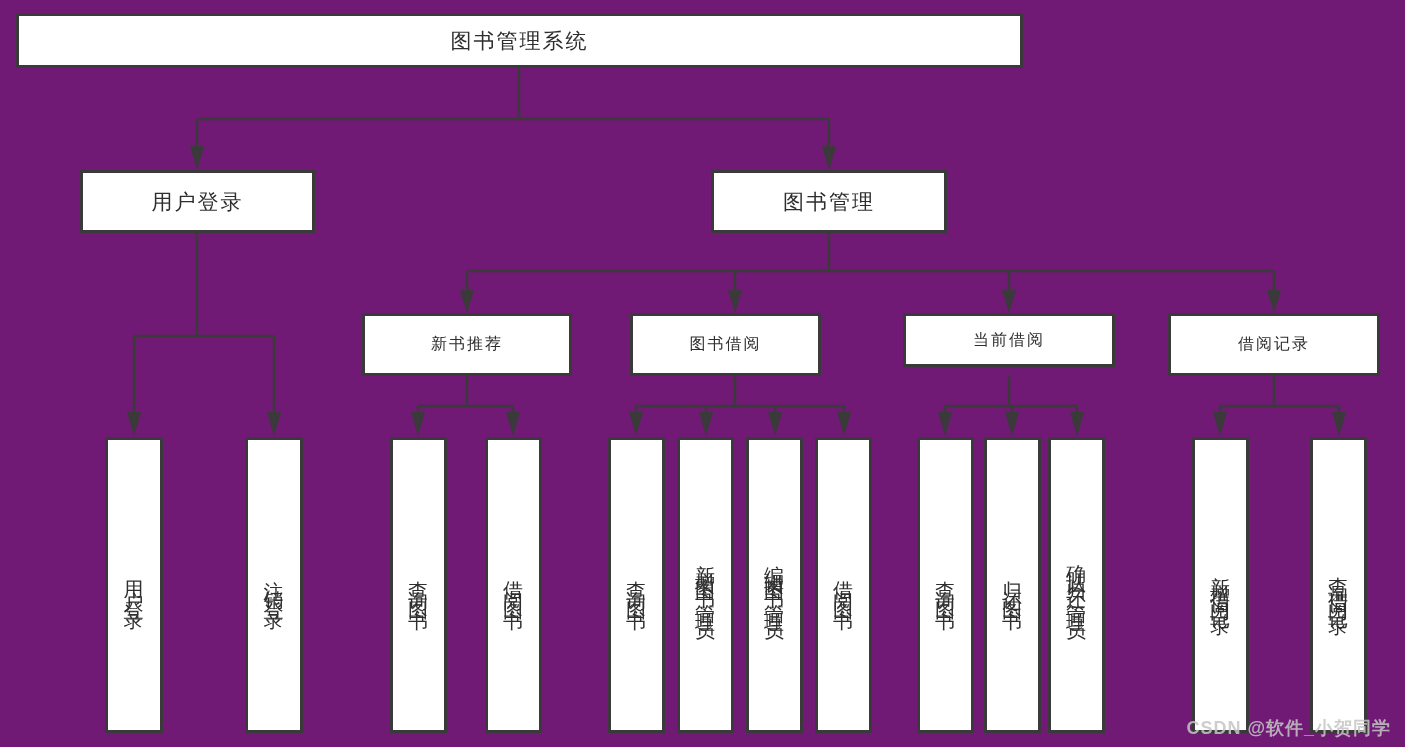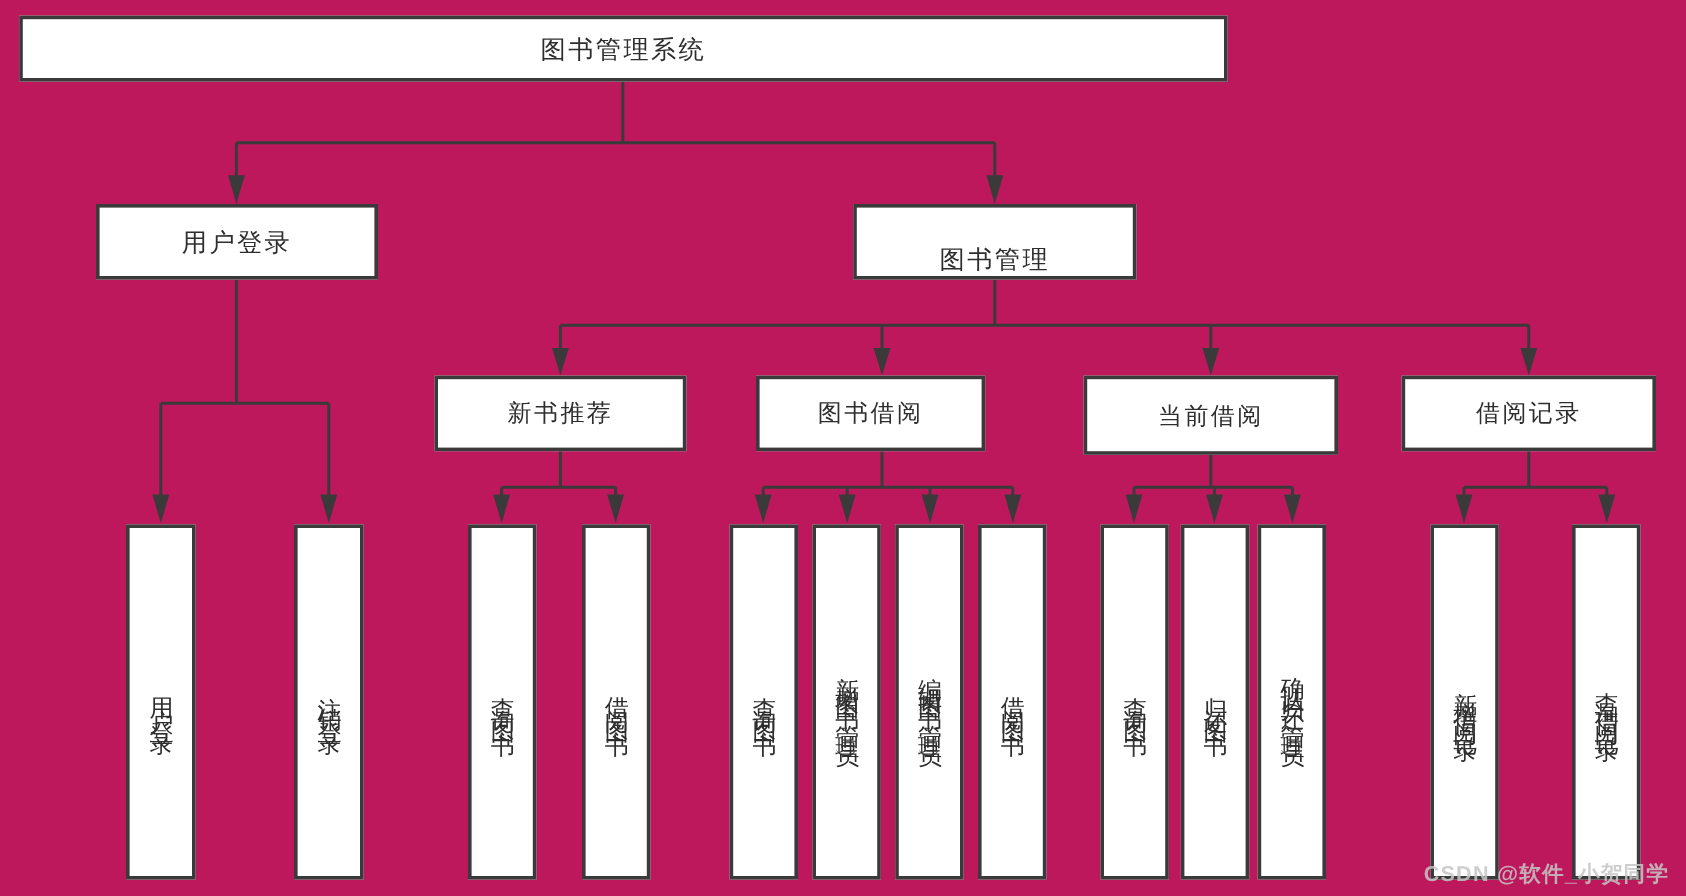--- a/index.html
+++ b/index.html
@@ -4,21 +4,21 @@
 <title>图书管理系统</title>
 <style>
   * { margin: 0; padding: 0; box-sizing: border-box; }
   html, body { background: #ffffff; }
   body { font-family: "Liberation Sans", sans-serif; }
 
   .canvas {
     position: relative;
     width: 1405px;
     height: 747px;
-    background: #be185d;
+    background: #701a75;
     overflow: hidden;
   }
 
   .connectors {
     position: absolute;
     left: 0; top: 0;
     width: 1405px; height: 747px;
   }
 
   .box {
@@ -29,21 +29,21 @@
     align-items: center;
     justify-content: center;
     color: #2e2e2e;
   }
 
   .h-label {
     font-size: 21px;
     letter-spacing: 2px;
     white-space: nowrap;
   }
-  .level3 .h-label { font-size: 20px; }
+  .level3 .h-label { font-size: 16px; }
 
   .leaf .v-label {
     writing-mode: vertical-rl;
     text-orientation: mixed;
     font-size: 20px;
     line-height: 1;
     letter-spacing: 10px;
     white-space: nowrap;
   }
   .leaf.long .v-label { letter-spacing: 8px; }
@@ -113,31 +113,31 @@
     </g>
   </svg>
 
   <div class="box root" style="left:16px; top:13px; width:1007px; height:55px;">
     <span class="h-label">图书管理系统</span>
   </div>
 
   <div class="box level2" style="left:80px; top:170px; width:235px; height:63px;">
     <span class="h-label">用户登录</span>
   </div>
-  <div class="box level2" style="left:711px; top:170px; width:236px; height:63px;align-items:flex-end;">
+  <div class="box level2" style="left:711px; top:170px; width:236px; height:63px;">
     <span class="h-label">图书管理</span>
   </div>
 
   <div class="box level3" style="left:362px; top:313px; width:210px; height:63px;">
     <span class="h-label">新书推荐</span>
   </div>
   <div class="box level3" style="left:630px; top:313px; width:191px; height:63px;">
     <span class="h-label">图书借阅</span>
   </div>
-  <div class="box level3" style="left:903px; top:313px; width:212px; height:66px;">
+  <div class="box level3" style="left:903px; top:313px; width:212px; height:54px;">
     <span class="h-label">当前借阅</span>
   </div>
   <div class="box level3" style="left:1168px; top:313px; width:212px; height:63px;">
     <span class="h-label">借阅记录</span>
   </div>
 
   <div class="box leaf" style="left:105px; top:437px; width:58px; height:296px;">
     <span class="v-label">用户登录</span>
   </div>
   <div class="box leaf" style="left:245px; top:437px; width:58px; height:296px;">

